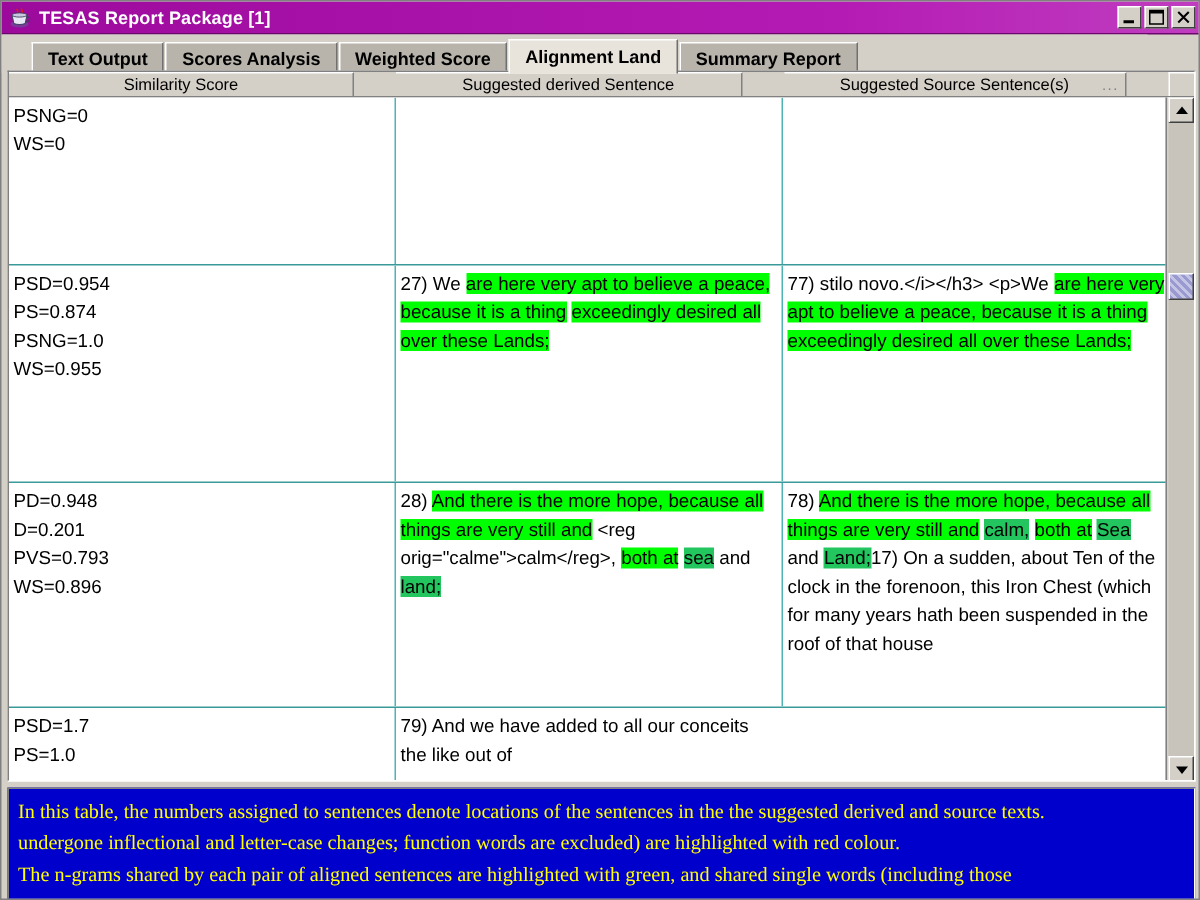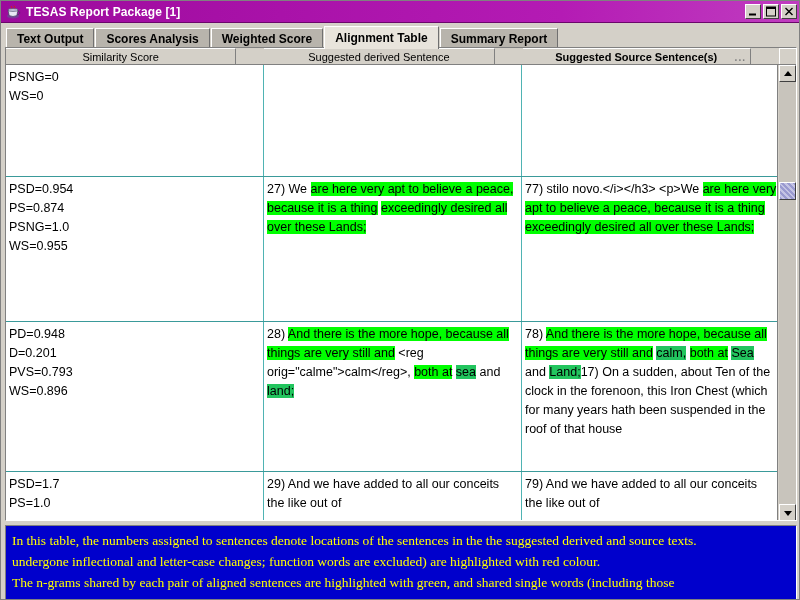--- a/index.html
+++ b/index.html
@@ -70,21 +70,21 @@
 
   
   .tabstrip {
     position: absolute;
     left: 0; top: 22px;
     width: 764px;
     height: 26px;
     background: #d4d0c8;
     display: flex;
     align-items: flex-end;
-    padding-left: 5px;
+    padding-left: 20px;
     box-sizing: border-box;
   }
   .tab {
     height: 21px;
     line-height: 20px;
     padding: 0 10px;
     font-size: 12px;
     font-weight: bold;
     color: #000000;
     background: #b8b4ac;
@@ -136,21 +136,21 @@
     border-right: 1px solid #808080;
     border-top: 1px solid #ffffff;
     background: #d4d0c8;
     overflow: hidden;
     white-space: nowrap;
     position: relative;
     cursor: default;
   }
   .col-header.c0 { width: 258px; }
   .col-header.c1 { width: 258px; }
-  .col-header.c2 { width: 256px; font-weight: bold; }
+  .col-header.c2 { width: 256px; }
   .hdr-ellipsis {
     position: absolute;
     right: 4px; bottom: 0px;
     font-size: 10px;
     color: #808080;
     letter-spacing: 1px;
     line-height: 12px;
   }
   .hdr-corner {
     width: 19px;
@@ -315,21 +315,21 @@
           <path d="M3.5 3 L10.5 10 M10.5 3 L3.5 10" stroke="#000000" stroke-width="1.4"></path>
         </svg>
       </div>
     </div>
   </div>
 
   <div class="tabstrip">
     <div class="tab">Text Output</div>
     <div class="tab">Scores Analysis</div>
     <div class="tab">Weighted Score</div>
-    <div class="tab selected">Alignment Table</div>
+    <div class="tab selected">Alignment Land</div>
     <div class="tab">Summary Report</div>
   </div>
 
   <div class="table-wrap">
 
     <div class="col-headers">
       <div class="col-header c0">Similarity Score</div>
       <div class="col-header c1">Suggested derived Sentence</div>
       <div class="col-header c2">
         <span>Suggested Source Sentence(s)</span>
@@ -369,21 +369,20 @@
         </div>
         <div class="cell c1 sent"><span>28) </span><span class="hl-green">And there is the more hope, because all things are very still and</span><span> </span><span>&lt;reg orig="calme"&gt;calm&lt;/reg&gt;, </span><span class="hl-green">both at</span><span> </span><span class="hl-red">sea</span><span> and </span><span class="hl-red">land;</span></div>
         <div class="cell c2 sent"><span>78) </span><span class="hl-green">And there is the more hope, because all things are very still and</span><span> </span><span class="hl-red">calm,</span><span> </span><span class="hl-green">both at</span><span> </span><span class="hl-red">Sea</span><span> and </span><span class="hl-red">Land;</span><span>17) On a sudden, about Ten of the clock in the forenoon, this Iron Chest (which for many years hath been suspended in the roof of that house</span></div>
       </div>
 
       <div class="row" style="height:60px">
         <div class="cell c0">
           <span class="score-line">PSD=1.7</span>
           <span class="score-line">PS=1.0</span>
         </div>
-        <div class="cell c1 sent"><span>29) And we have added to all our conceits the like out of</span></div>
         <div class="cell c2 sent"><span>79) And we have added to all our conceits the like out of</span></div>
       </div>
 
     </div>
 
     <div class="vscroll">
       <div class="sb-track"></div>
       <div class="sb-btn up">
         <span class="sb-arrow up"></span>
       </div>

